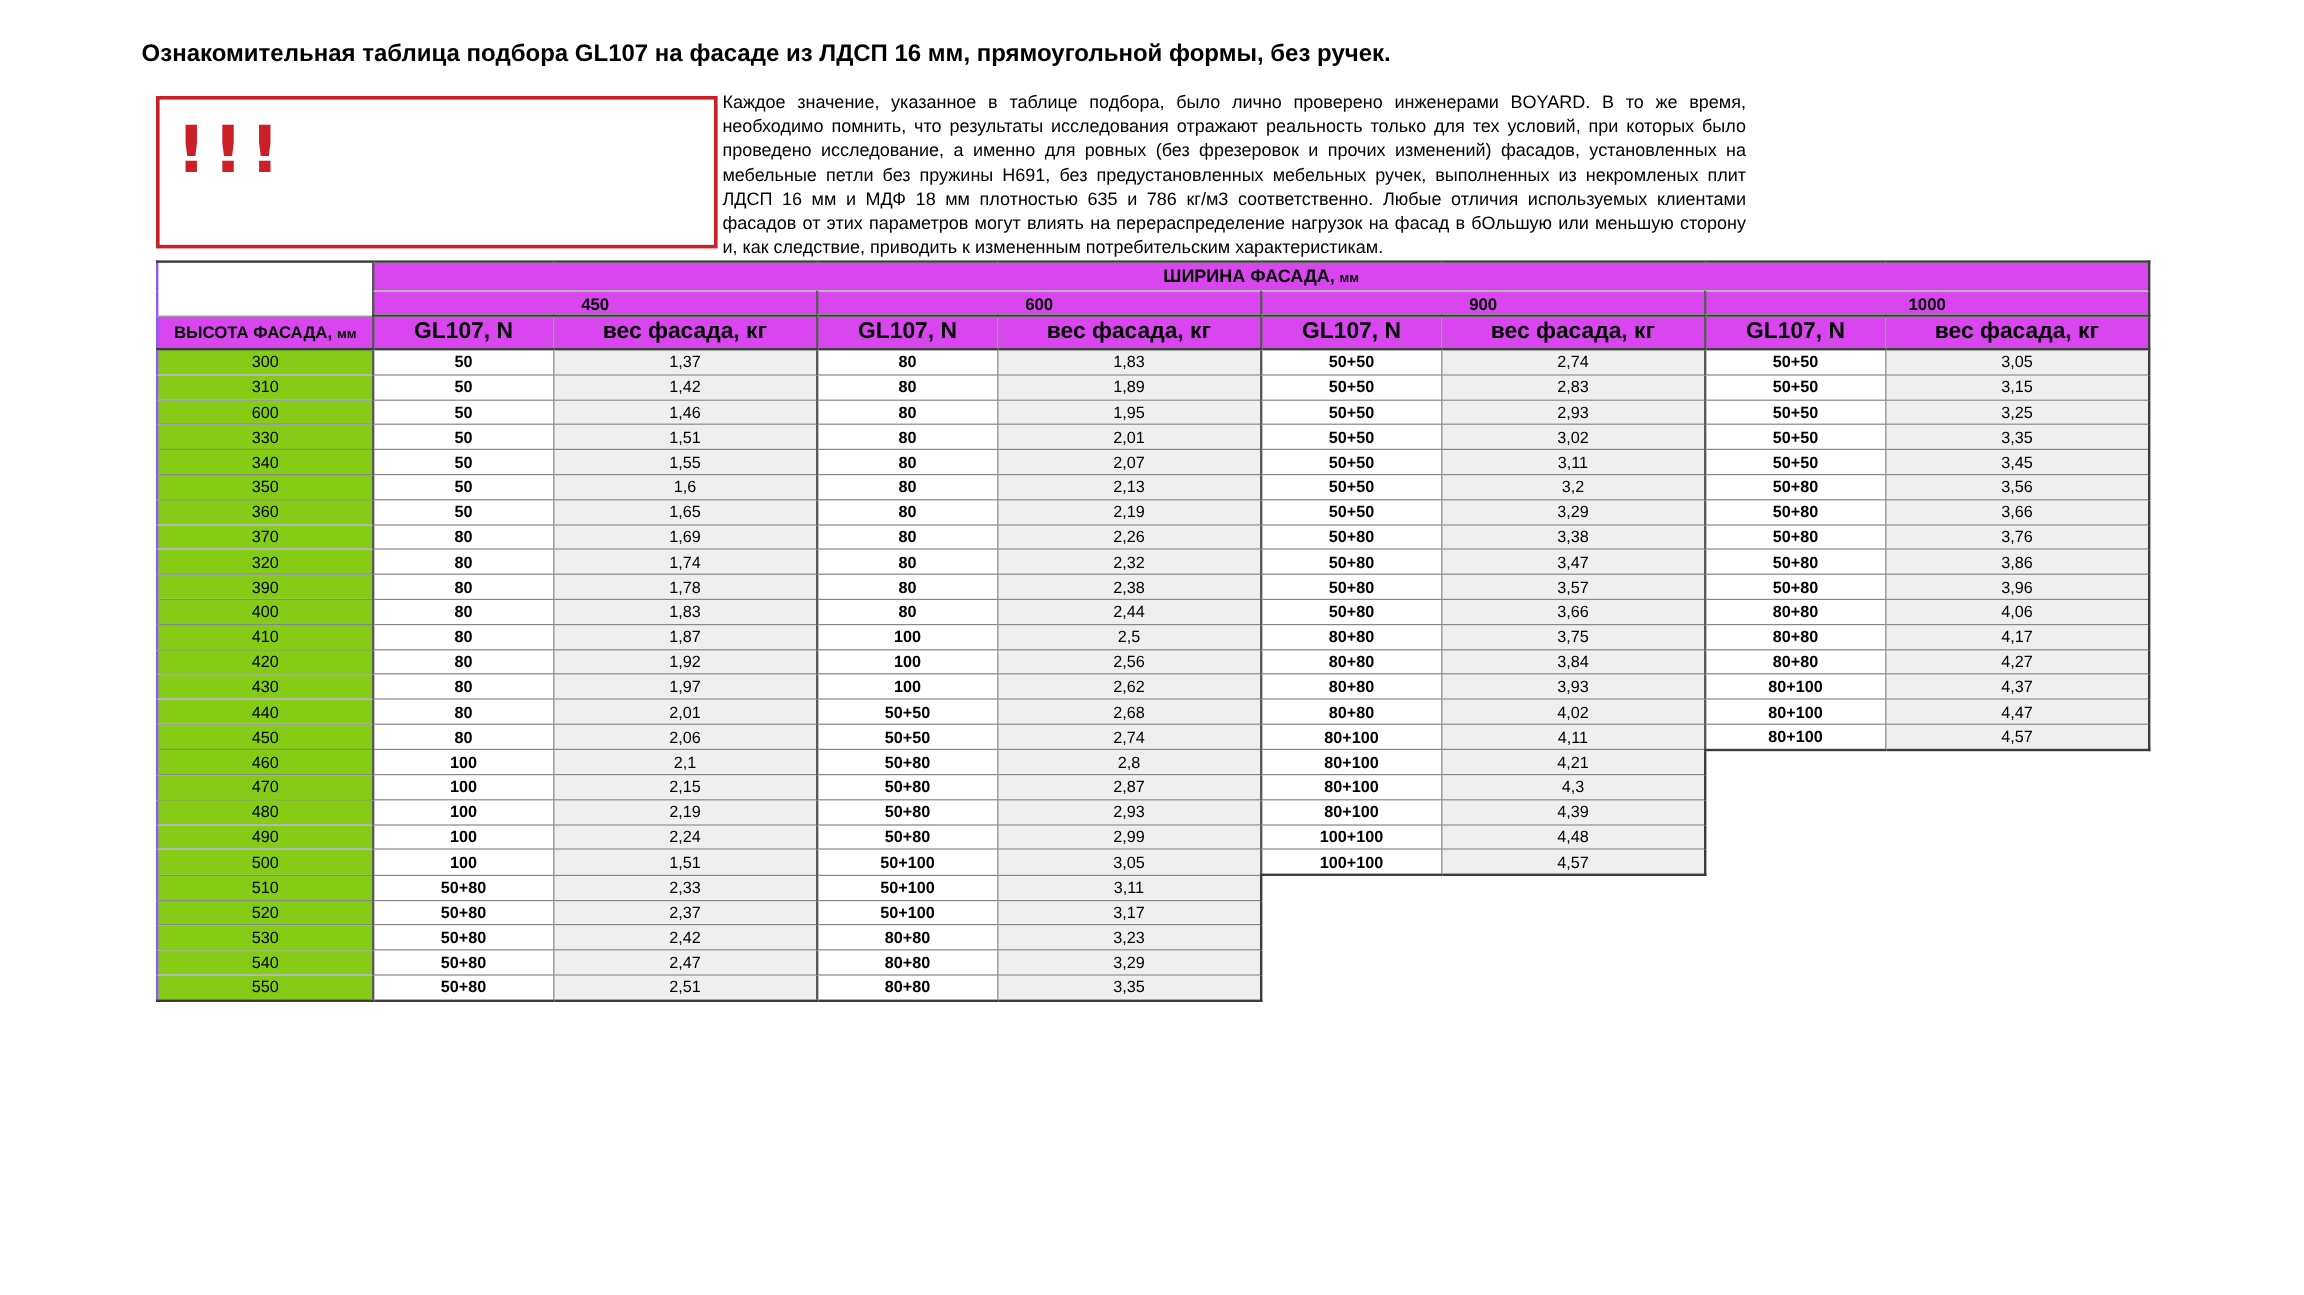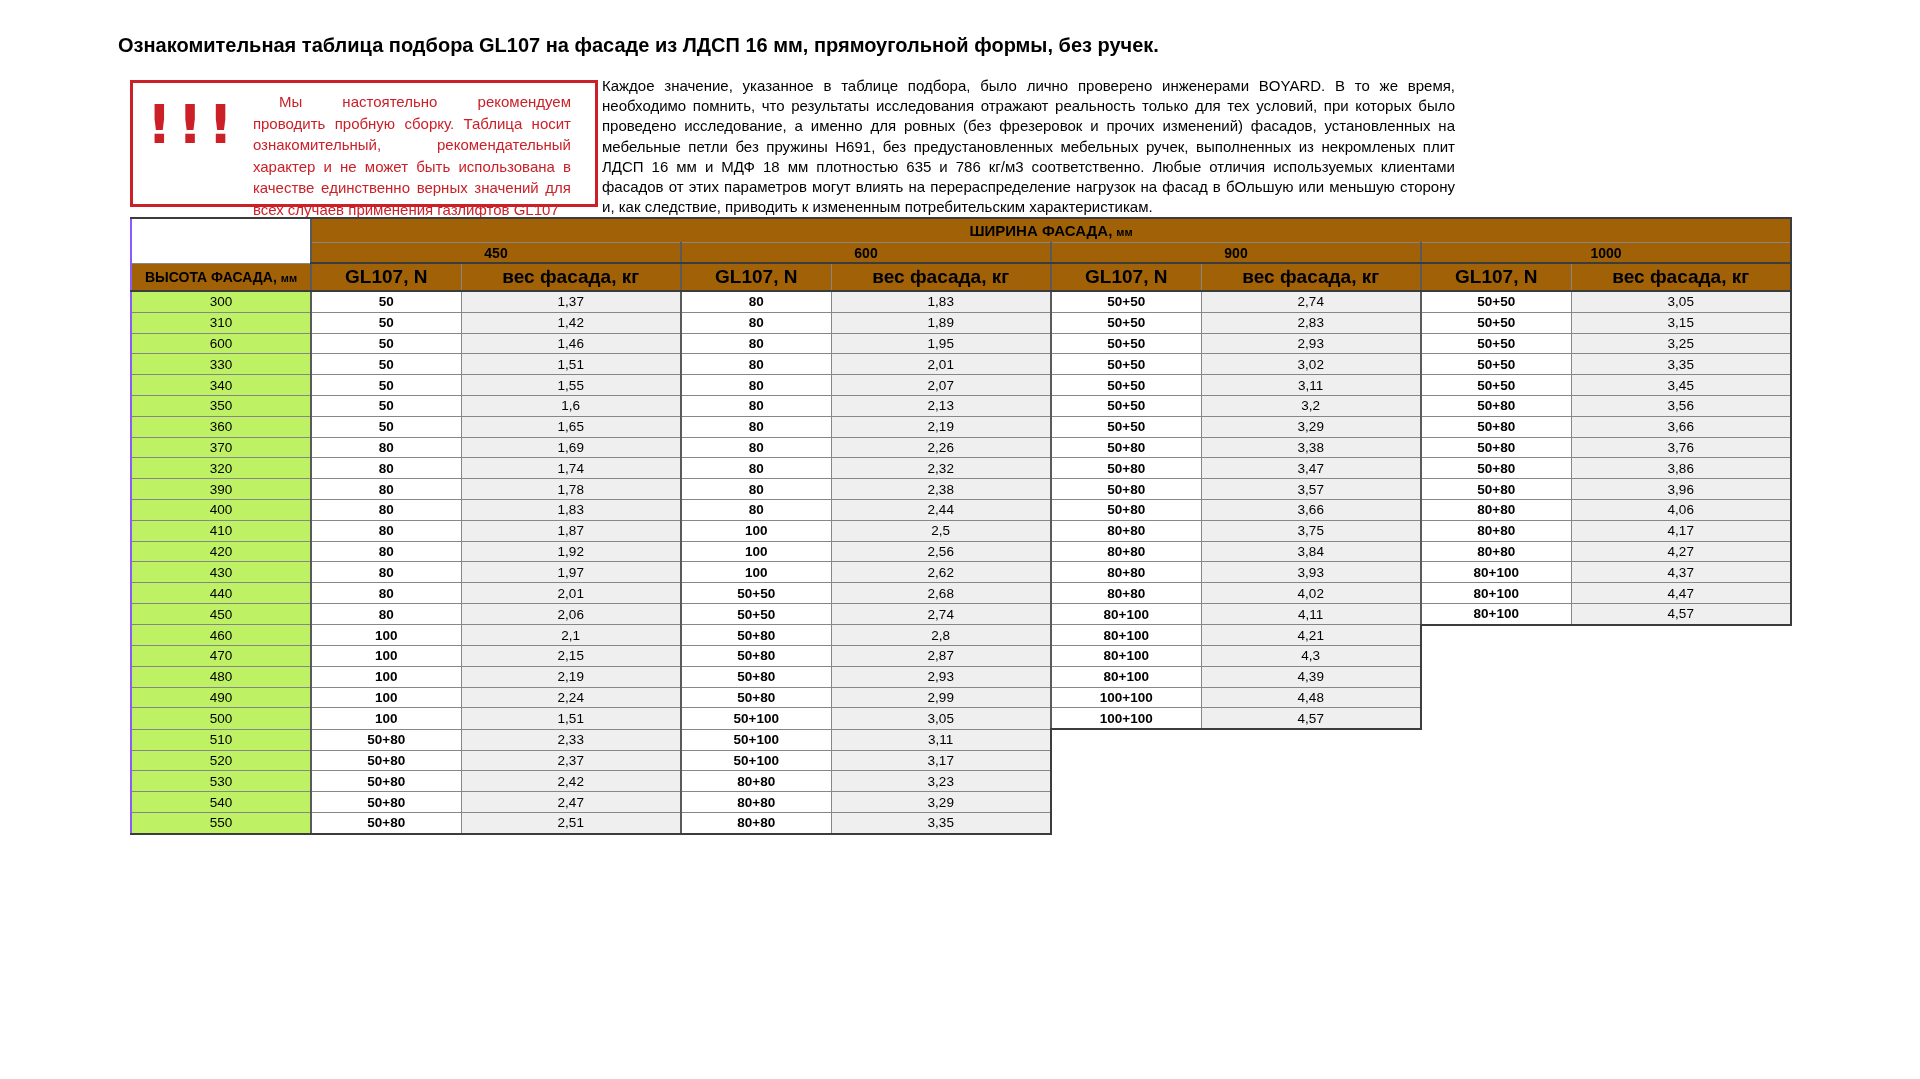--- a/index.html
+++ b/index.html
@@ -31,48 +31,47 @@
   .density{font-size:16px;font-weight:bold;margin:0 0 5px 0;color:#000;}
   .para{font-size:15px;line-height:20.2px;text-align:justify;color:#000;}
   
   .table-wrap{position:absolute;left:130px;top:217px;}
   table{border-collapse:collapse;table-layout:fixed;}
   th,td{
     border:1px solid #878787;text-align:center;vertical-align:middle;
     padding:0;white-space:nowrap;overflow:hidden;
   }
   thead th{font-weight:bold;color:#000;}
-  .hdr{background:#a16207;}
+  .hdr{background:#d946ef;}
   .empty{background:#ffffff;}
   .big{font-size:15px;}
   .w{font-size:14px;height:19px;}
   .ch{font-size:19px;margin-top:32px;}
   .hh{font-size:14px;}
   .unit{font-size:11px;margin-left:4px;}
   .r1 th{height:23px;}
   .r3 th{height:26px;}
   tbody td{height:19.8px;font-size:13.5px;color:#000;}
-  .hc{background:#bef264;}
+  .hc{background:#84cc16;}
   .glc{background:#ffffff;font-weight:bold;}
   .wc{background:#efefef;}
   
   .et{border-top:2px solid #3c3c3c;}
   .el{border-left:2px solid #8b5cf6;}
   .er{border-right:2px solid #3c3c3c;}
   .eb{border-bottom:2px solid #3c3c3c;}
   .sd{border-left:2px solid #5a5a5a;}
 </style>
 </head>
 <body>
 
 <div class="title">Ознакомительная таблица подбора GL107 на фасаде из ЛДСП 16 мм, прямоугольной формы, без ручек.</div>
 
 <div class="warning">
   <div class="warn-icon">!!!</div>
-  <div class="warn-text">Мы настоятельно рекомендуем проводить пробную сборку. Таблица носит ознакомительный, рекомендательный характер и не может быть использована в качестве единственно верных значений для всех случаев применения газлифтов GL107</div>
 </div>
 
 <div class="info">
   <div class="para">Каждое значение, указанное в таблице подбора, было лично проверено инженерами BOYARD. В то же время, необходимо помнить, что результаты исследования отражают реальность только для тех условий, при которых было проведено исследование, а именно для ровных (без фрезеровок и прочих изменений) фасадов, установленных на мебельные петли без пружины Н691, без предустановленных мебельных ручек, выполненных из некромленых плит ЛДСП 16 мм и МДФ 18 мм плотностью 635 и 786 кг/м3 соответственно. Любые отличия используемых клиентами фасадов от этих параметров могут влиять на перераспределение нагрузок на фасад в бОльшую или меньшую сторону и, как следствие, приводить к измененным потребительским характеристикам.</div>
 </div>
 
 <div class="table-wrap">
   <table>
     <colgroup>
       <col style="width:180px">

